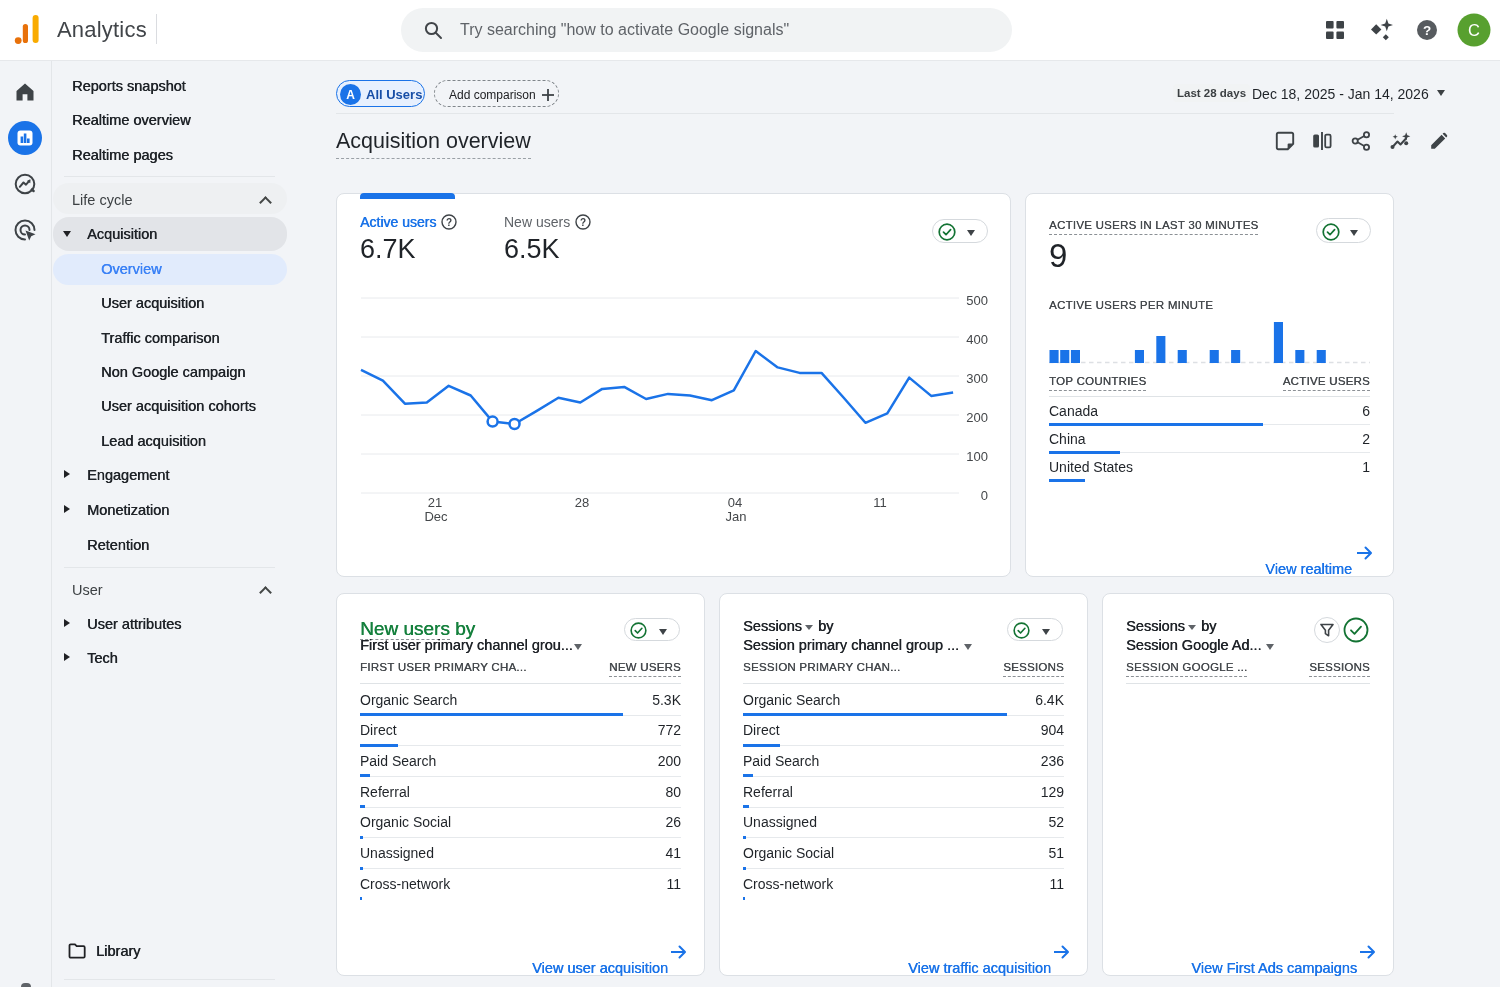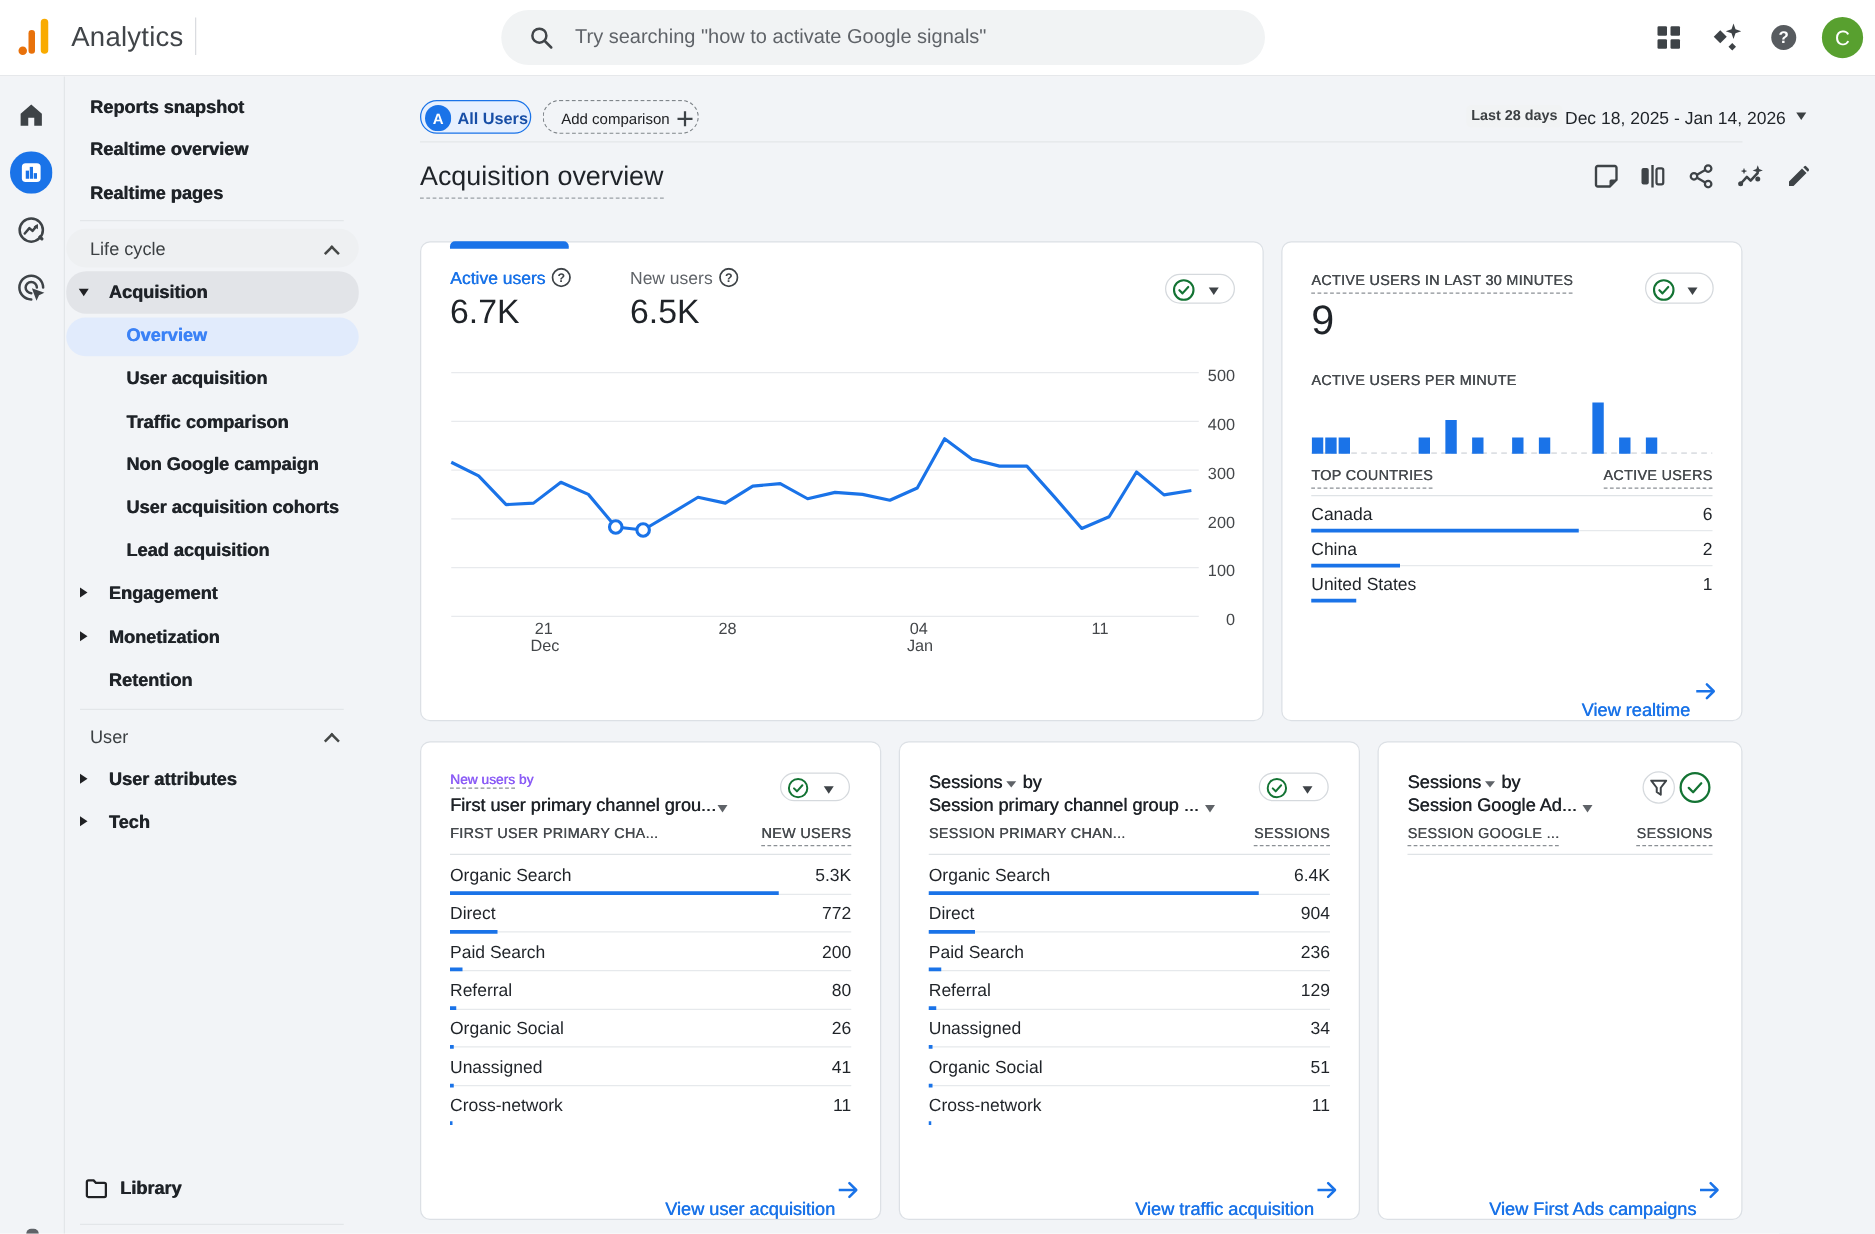--- a/index.html
+++ b/index.html
@@ -12,21 +12,21 @@
 #logo-txt { position:absolute; left:57px; top:17px; font-size:22px; color:#414549; letter-spacing:0.2px; }
 #logo-div { position:absolute; left:156px; top:14px; width:1px; height:30px; background:#dadce0; }
 #searchbar { position:absolute; left:401px; top:8px; width:611px; height:44px; background:#f1f3f4; border-radius:22px; }
 #searchtxt { position:absolute; left:59px; top:13px; font-size:16px; color:#5f6368; }
 
 
 #rail-div { position:absolute; left:51px; top:61px; width:1px; height:926px; background:#e3e6e9; }
 #content-bg { position:absolute; left:0; top:61px; width:1500px; height:926px; background:#f2f4f7; }
 
 
-.navitem { position:absolute; font-size:14.5px; color:#1f2328; font-weight:700; white-space:nowrap; text-shadow:0.45px 0 currentColor;text-align:right; }
+.navitem { position:absolute; font-size:14.5px; color:#1f2328; font-weight:400; white-space:nowrap; text-shadow:0.45px 0 currentColor;text-align:right; }
 .navhead { position:absolute; font-size:14.5px; color:#3c4043; white-space:nowrap; }
 .pill { position:absolute; left:53px; width:234px; border-radius:16px; }
 .sdiv { position:absolute; left:64px; width:211px; height:1px; background:#e3e6e9; }
 .caret-r { position:absolute; width:0; height:0; border-top:4.5px solid transparent; border-bottom:4.5px solid transparent; border-left:6px solid #202124; }
 .caret-d { position:absolute; width:0; height:0; border-left:4.8px solid transparent; border-right:4.8px solid transparent; border-top:6px solid #202124; }
 .chev-up { position:absolute; width:9px; height:9px; border-left:2px solid #444746; border-top:2px solid #444746; transform:rotate(45deg); }
 
 
 .card { position:absolute; background:#fff; border:1px solid #dce0e5; border-radius:8px; }
 .link { position:absolute; font-size:14.5px; color:#1a73e8; font-weight:500; white-space:nowrap; text-shadow:0.4px 0 currentColor;margin-top:16px; }
@@ -298,21 +298,21 @@
 <div class="abs rowlabel" style="left:1049px;top:459px">United States</div>
 <div class="abs rowval" style="right:130px;top:459px">1</div>
 <div class="abs" style="left:1049px;top:478.5px;width:36px;height:3px;background:#1a73e8"></div>
 <div class="link" style="right:148px;top:545px">View realtime</div>
 <svg class="abs" style="left:1356px;top:546px" width="17" height="14" viewBox="0 0 17 14">
   <line x1="1" y1="7" x2="14.5" y2="7" stroke="#1a73e8" stroke-width="2"></line>
   <path d="M9.5 1.5 L15 7 L9.5 12.5" fill="none" stroke="#1a73e8" stroke-width="2" stroke-linecap="round" stroke-linejoin="round"></path>
 </svg>
 
 <div class="card" style="left:336px;top:593px;width:369px;height:383px"></div>
-<div class="abs" style="left:360px;top:617.5px;font-size:11px;color:#8b5cf6;text-shadow:0.4px 0 currentColor;line-height:1.15"><span style="border-bottom:1px dashed #8b9095;padding-bottom:0">New users</span> by</div>
+<div class="abs" style="left:360px;top:617.5px;font-size:19px;color:#15803d;text-shadow:0.4px 0 currentColor;line-height:1.15"><span style="border-bottom:1px dashed #8b9095;padding-bottom:0">New users</span> by</div>
 <div class="abs" style="left:360px;top:636.5px;font-size:14.5px;color:#1f2328;text-shadow:0.4px 0 currentColor">First user primary channel grou...</div>
 <div class="caret-d" style="left:574px;top:644px;border-top-color:#5f6368"></div>
 <div class="ipill" style="left:624px;top:618px;width:56px;height:23px">
   <svg class="abs" style="left:5px;top:3px" width="17" height="17" viewBox="0 0 18 18">
     <circle cx="9" cy="9" r="7.8" fill="none" stroke="#137333" stroke-width="1.7"></circle>
     <path d="M5.5 9.2 L8 11.7 L12.6 6.6" fill="none" stroke="#137333" stroke-width="1.7" stroke-linecap="round" stroke-linejoin="round"></path>
   </svg>
   <div class="caret-d" style="left:34px;top:9.5px;border-top-color:#3e4347"></div>
 </div>
 <div class="abs uc" style="left:360px;top:661px">FIRST USER PRIMARY CHA...</div>
@@ -377,21 +377,21 @@
 <div class="abs" style="left:743px;top:743.7px;width:37px;height:3px;background:#1a73e8"></div>
 <div class="abs rowlabel" style="left:743px;top:752.9px">Paid Search</div>
 <div class="abs rowval" style="right:436px;top:752.9px">236</div>
 <div class="abs" style="left:743px;top:775.9px;width:321px;height:1px;background:#e6e9ec"></div>
 <div class="abs" style="left:743px;top:774.4px;width:10px;height:3px;background:#1a73e8"></div>
 <div class="abs rowlabel" style="left:743px;top:783.6px">Referral</div>
 <div class="abs rowval" style="right:436px;top:783.6px">129</div>
 <div class="abs" style="left:743px;top:806.6px;width:321px;height:1px;background:#e6e9ec"></div>
 <div class="abs" style="left:743px;top:805.1px;width:5.5px;height:3px;background:#1a73e8"></div>
 <div class="abs rowlabel" style="left:743px;top:814.3px">Unassigned</div>
-<div class="abs rowval" style="right:436px;top:814.3px">34</div>
+<div class="abs rowval" style="right:436px;top:814.3px">52</div>
 <div class="abs" style="left:743px;top:837.3px;width:321px;height:1px;background:#e6e9ec"></div>
 <div class="abs" style="left:743px;top:835.8px;width:2.5px;height:3px;background:#1a73e8"></div>
 <div class="abs rowlabel" style="left:743px;top:845px">Organic Social</div>
 <div class="abs rowval" style="right:436px;top:845px">51</div>
 <div class="abs" style="left:743px;top:868px;width:321px;height:1px;background:#e6e9ec"></div>
 <div class="abs" style="left:743px;top:866.5px;width:2.5px;height:3px;background:#1a73e8"></div>
 <div class="abs rowlabel" style="left:743px;top:875.7px">Cross-network</div>
 <div class="abs rowval" style="right:436px;top:875.7px">11</div>
 <div class="abs" style="left:743px;top:897.2px;width:1.5px;height:3px;background:#1a73e8"></div>
 <div class="link" style="right:449px;top:944px">View traffic acquisition</div>

